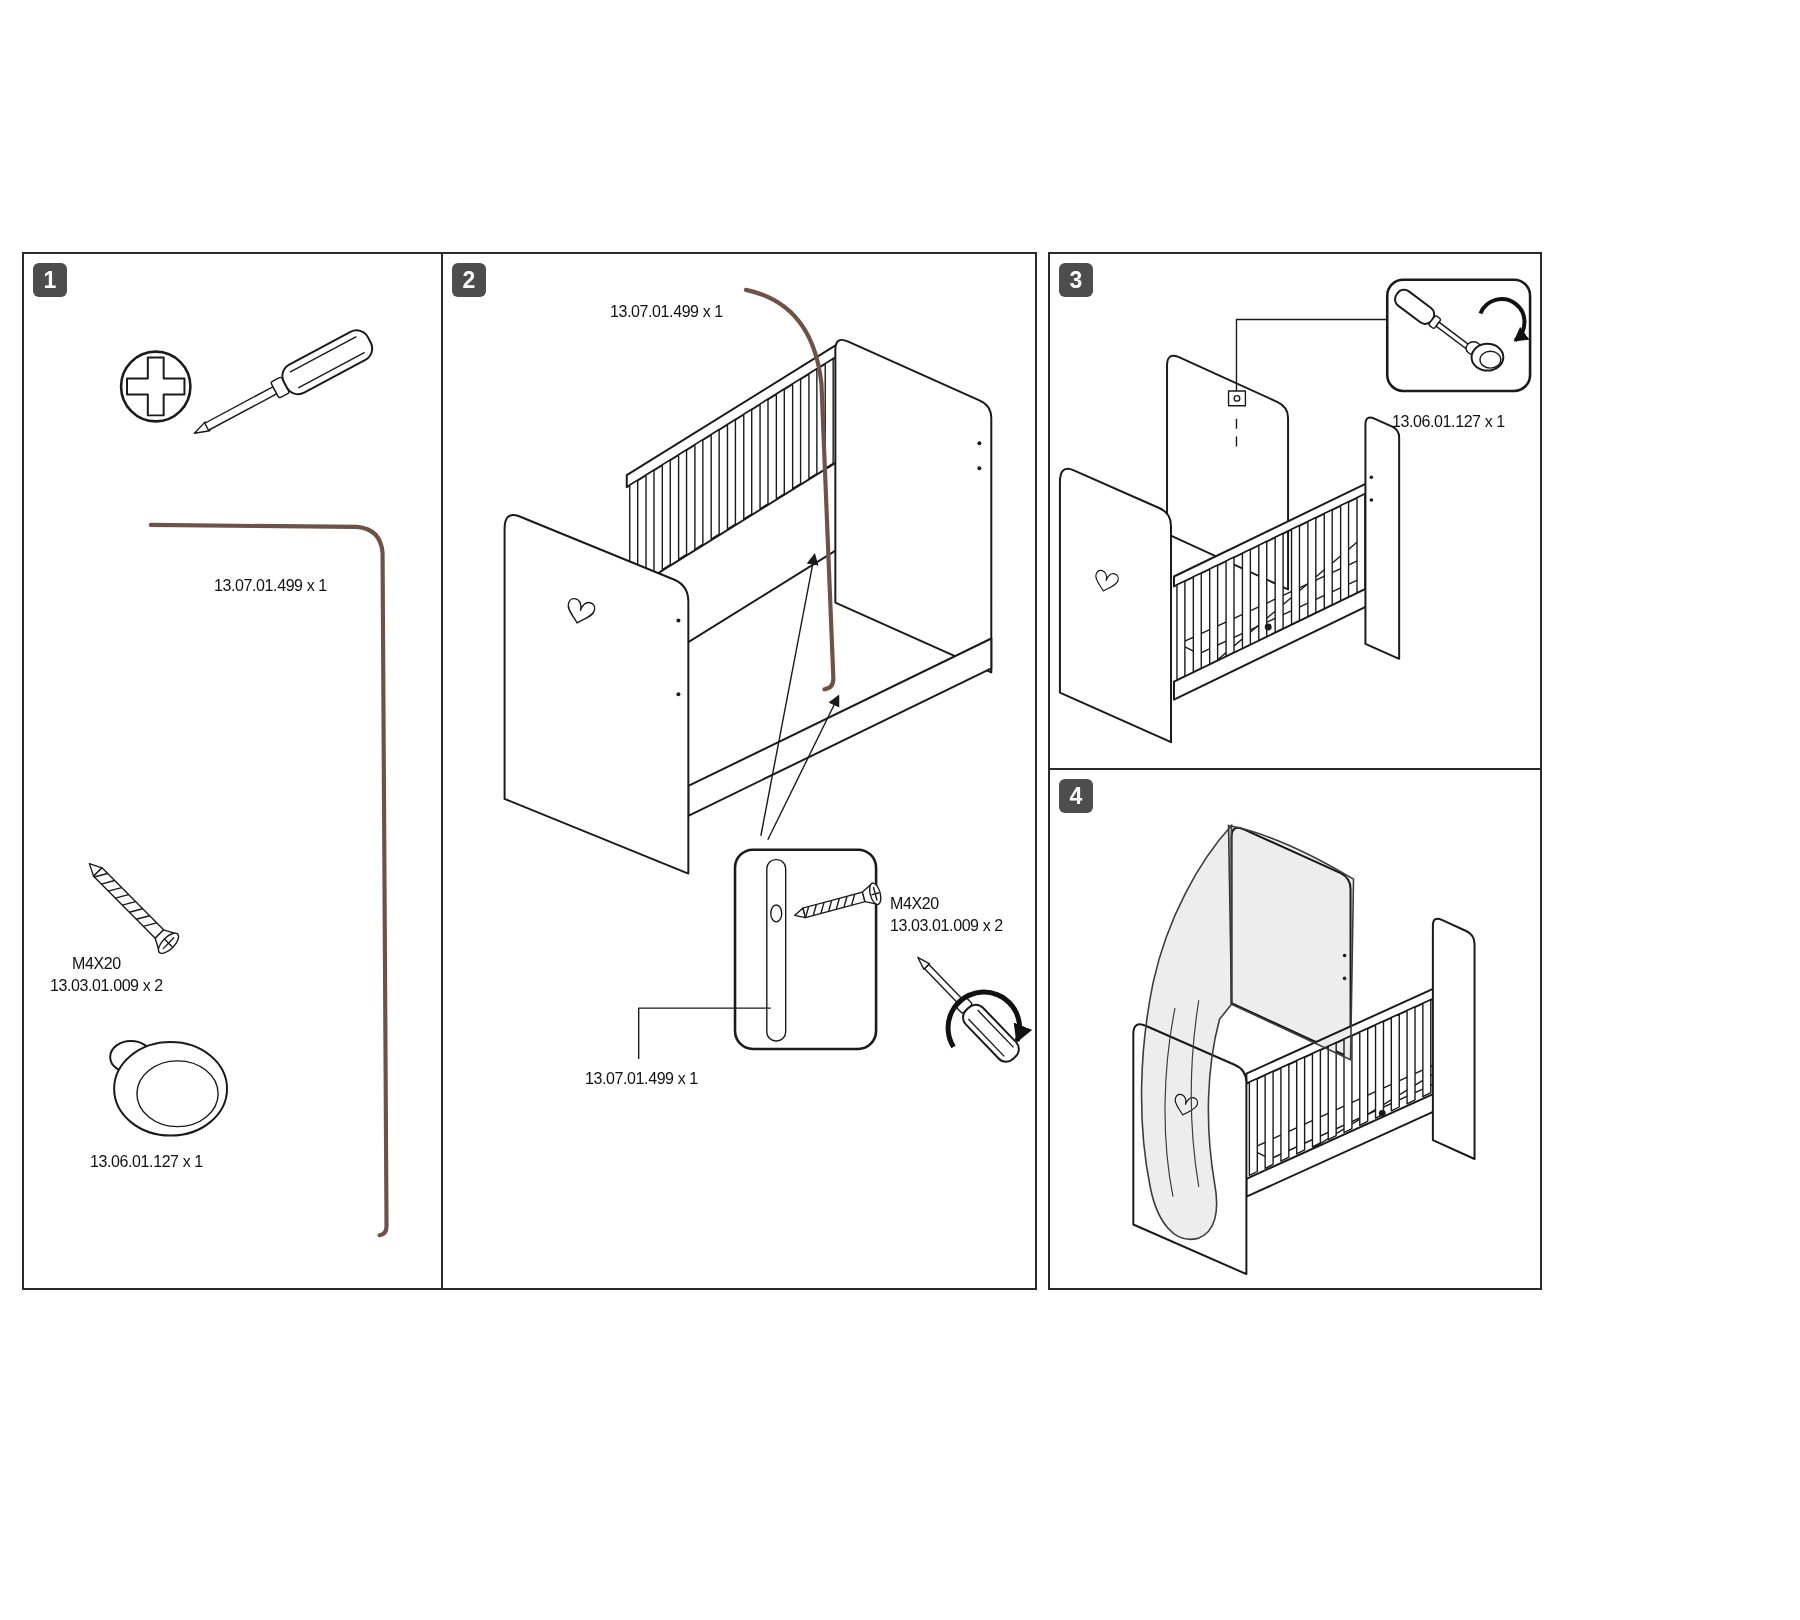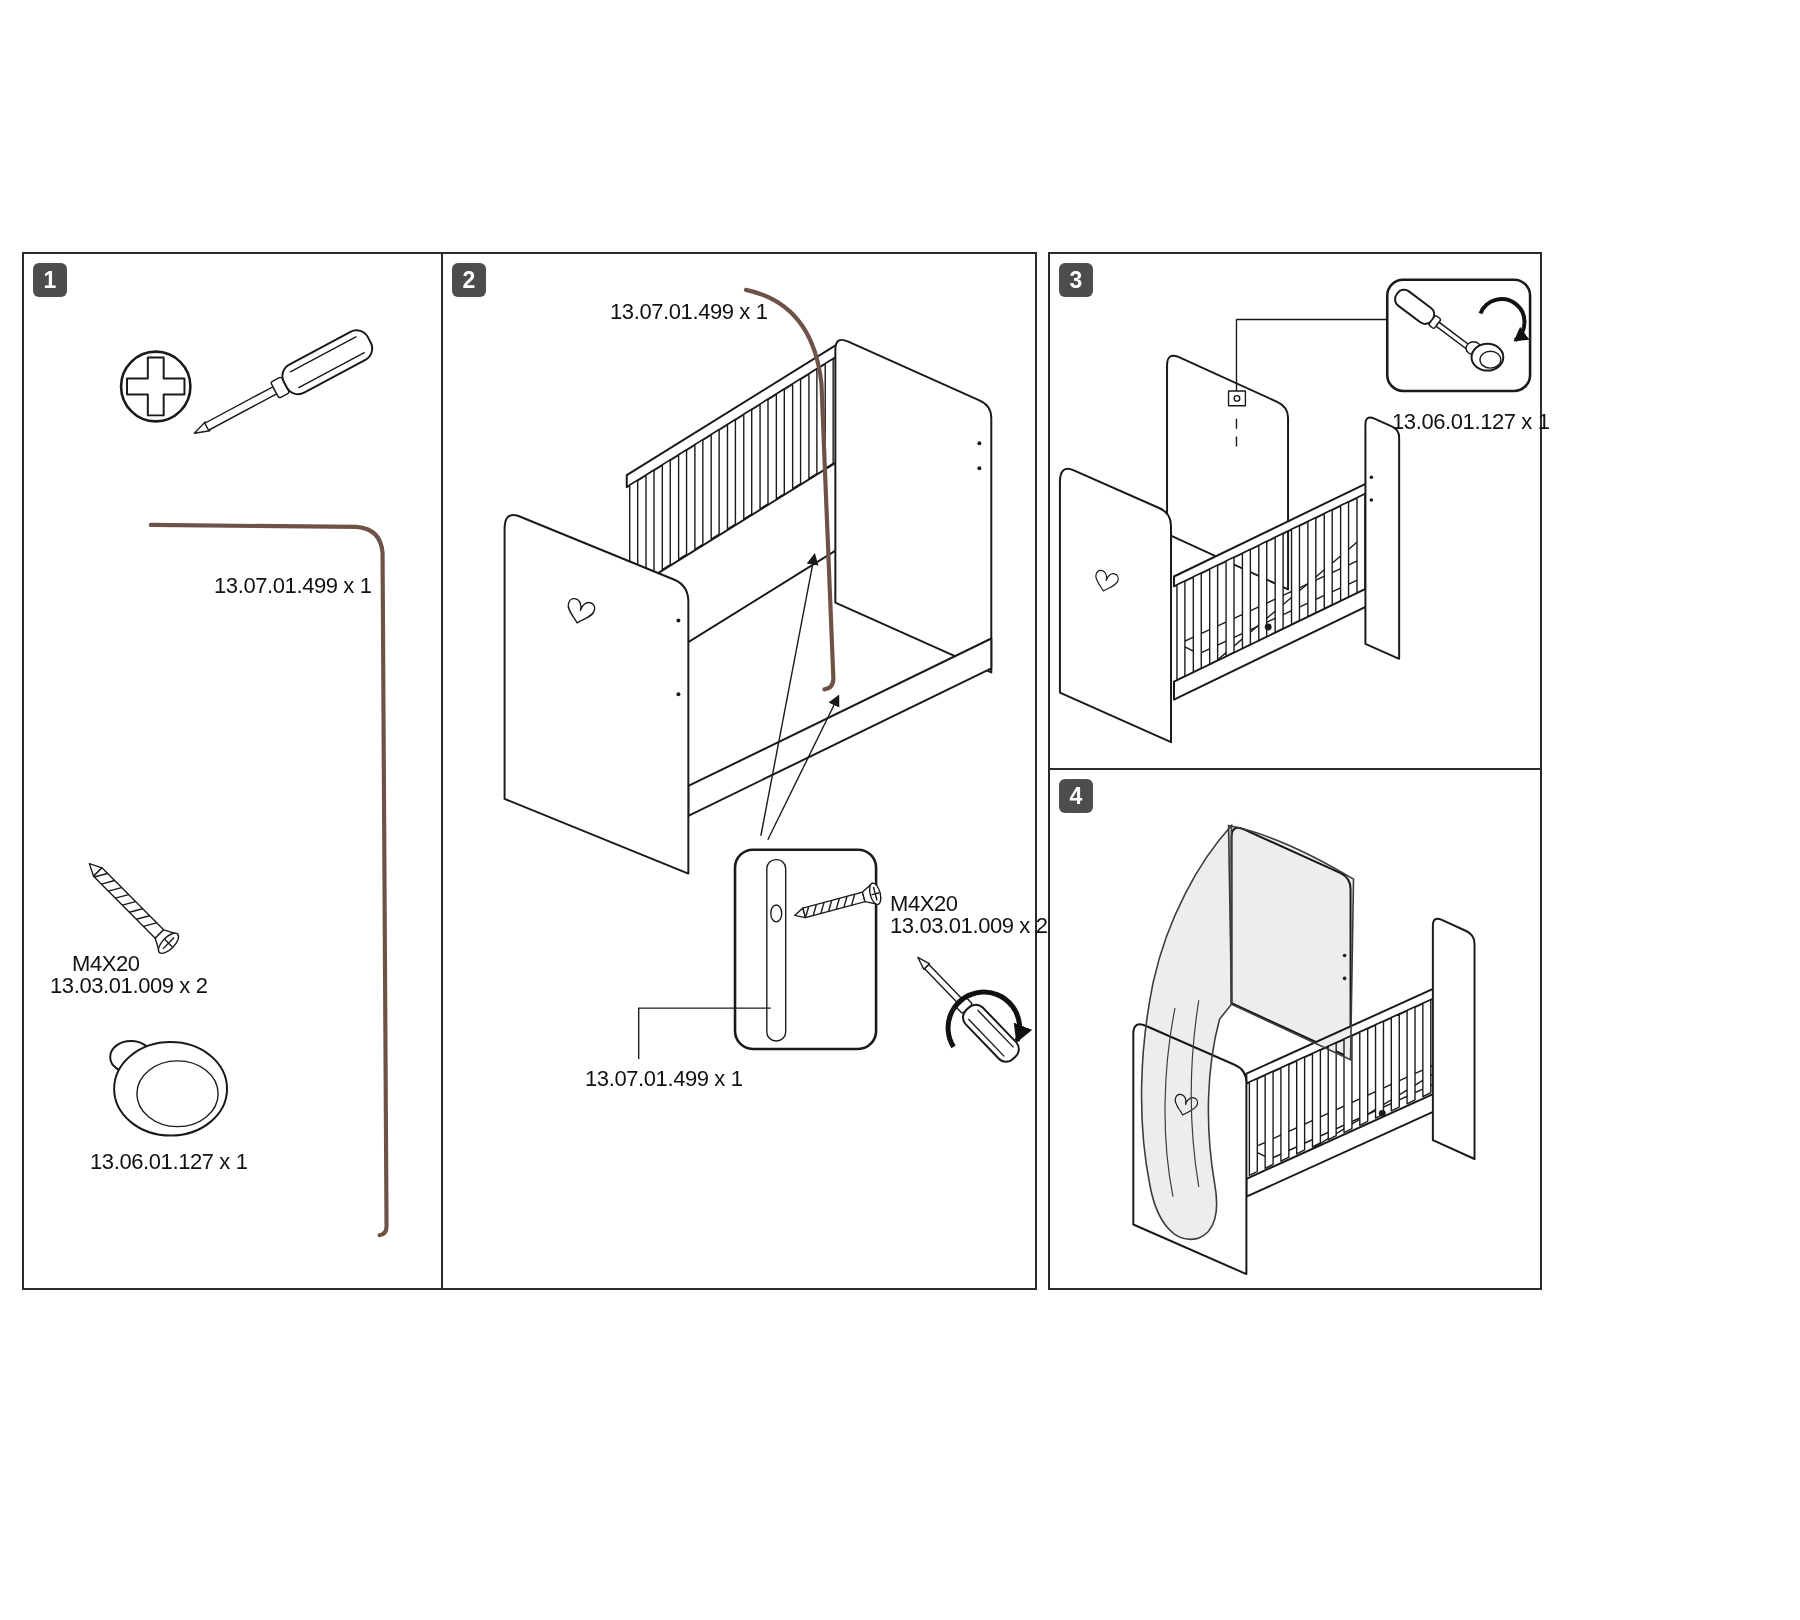--- a/index.html
+++ b/index.html
@@ -7,21 +7,21 @@
   .page{position:absolute;inset:0;background:#fff;}
   .panel{position:absolute;border:2px solid #2b2b2b;background:#fff;box-sizing:border-box;}
   #p1{left:22px;top:252px;width:421px;height:1038px;}
   #p2{left:441px;top:252px;width:596px;height:1038px;}
   #p3{left:1048px;top:252px;width:494px;height:518px;}
   #p4{left:1048px;top:768px;width:494px;height:522px;}
   .art{position:absolute;left:0;top:0;width:100%;height:100%;}
   .badge{position:absolute;left:9px;top:9px;width:34px;height:34px;background:var(--badge,#4d4d4d);
          border-radius:6px;color:#fff;font-weight:700;font-size:23px;display:flex;
          align-items:center;justify-content:center;}
-  .lbl{position:absolute;font-size:22px;letter-spacing:-0.4px;color:#111;white-space:nowrap;line-height:20px;}
+  .lbl{position:absolute;font-size:16px;letter-spacing:-0.4px;color:#111;white-space:nowrap;line-height:20px;}
   
   .s,.s1,.s2{stroke:var(--line,#1a1a1a);fill:#fff;stroke-linejoin:round;}
   .s{stroke-width:2;} .s1{stroke-width:1.4;} .s2{stroke-width:2.6;}
   .ln,.ln1{stroke:var(--line,#1a1a1a);fill:none;stroke-linejoin:round;} .ln1{stroke-width:1.4;}
   .dot{fill:var(--line,#1a1a1a);stroke:none;}
   .rodln{stroke:var(--rod,#6e5247);fill:none;stroke-width:4.2;stroke-linecap:round;}
   .thick{stroke:#111;fill:none;}
   .net{fill:rgba(0,0,0,0.07);stroke:#3c3c3c;stroke-width:1.6;}
   .netln{fill:none;stroke:#3c3c3c;stroke-width:1.2;}
 </style>

